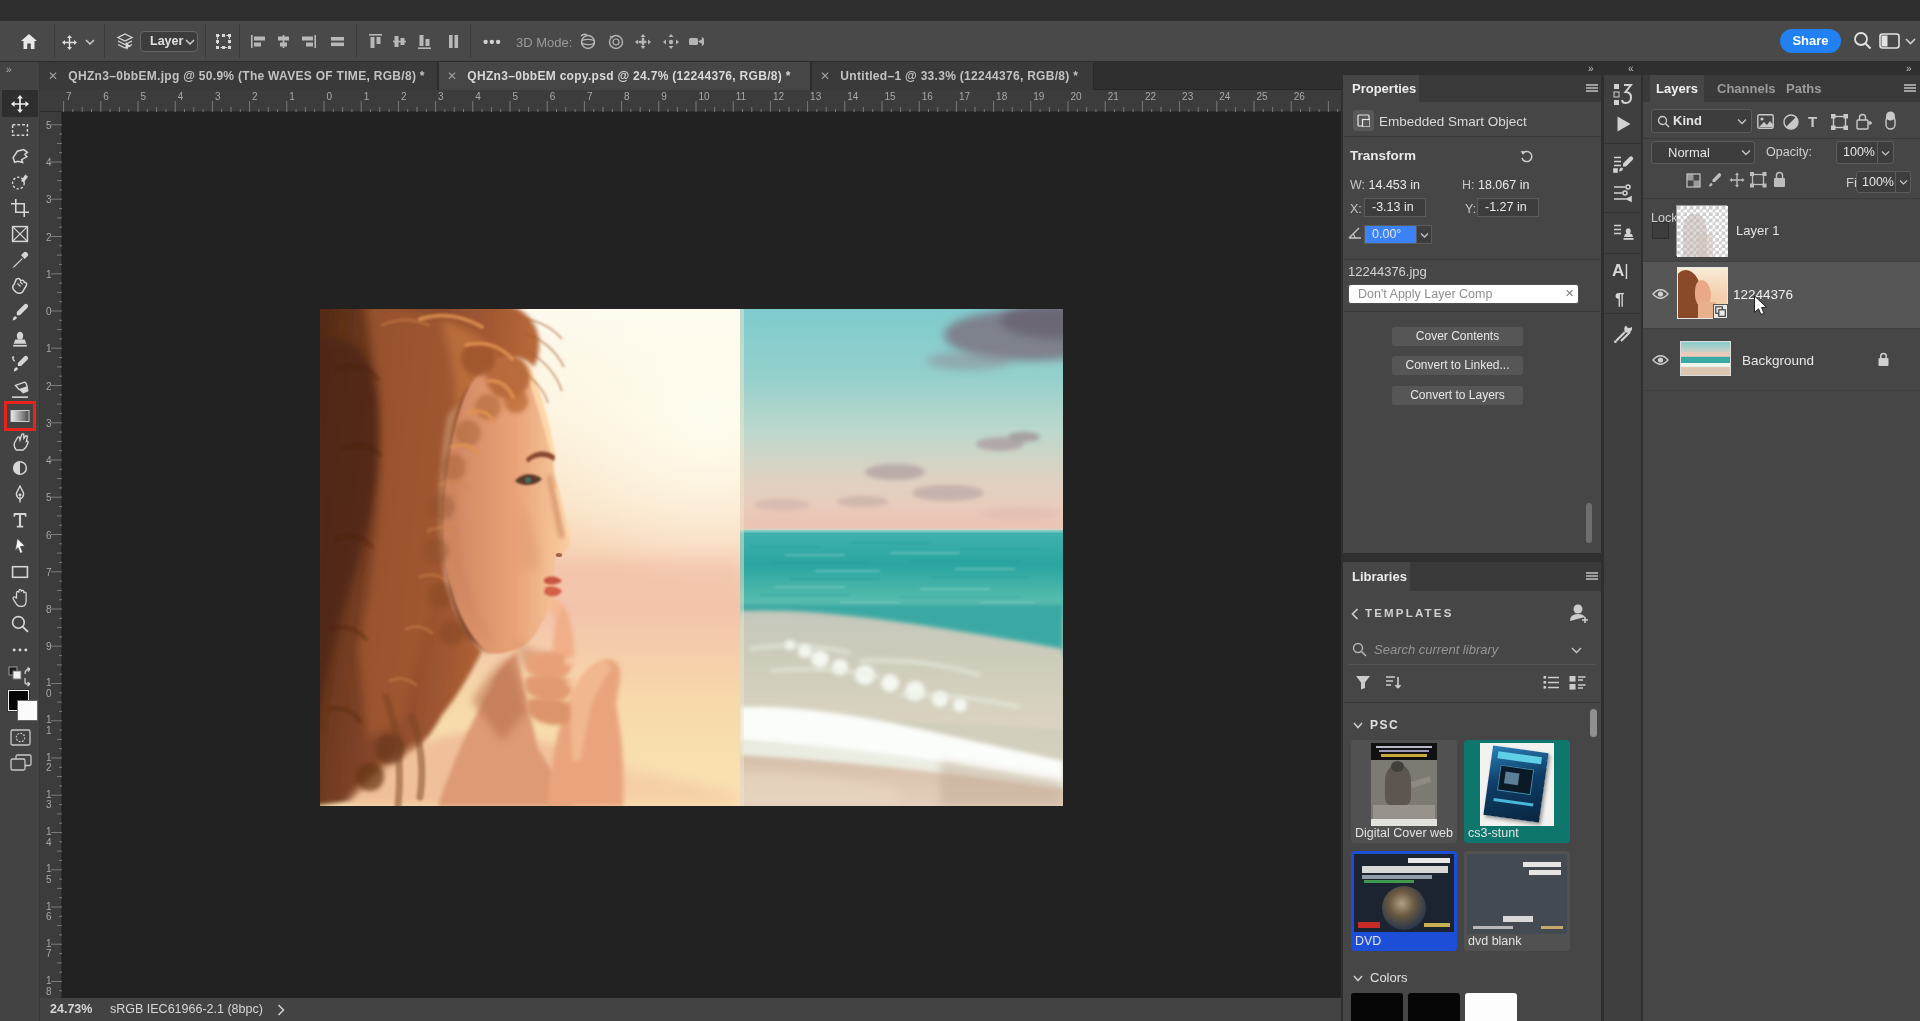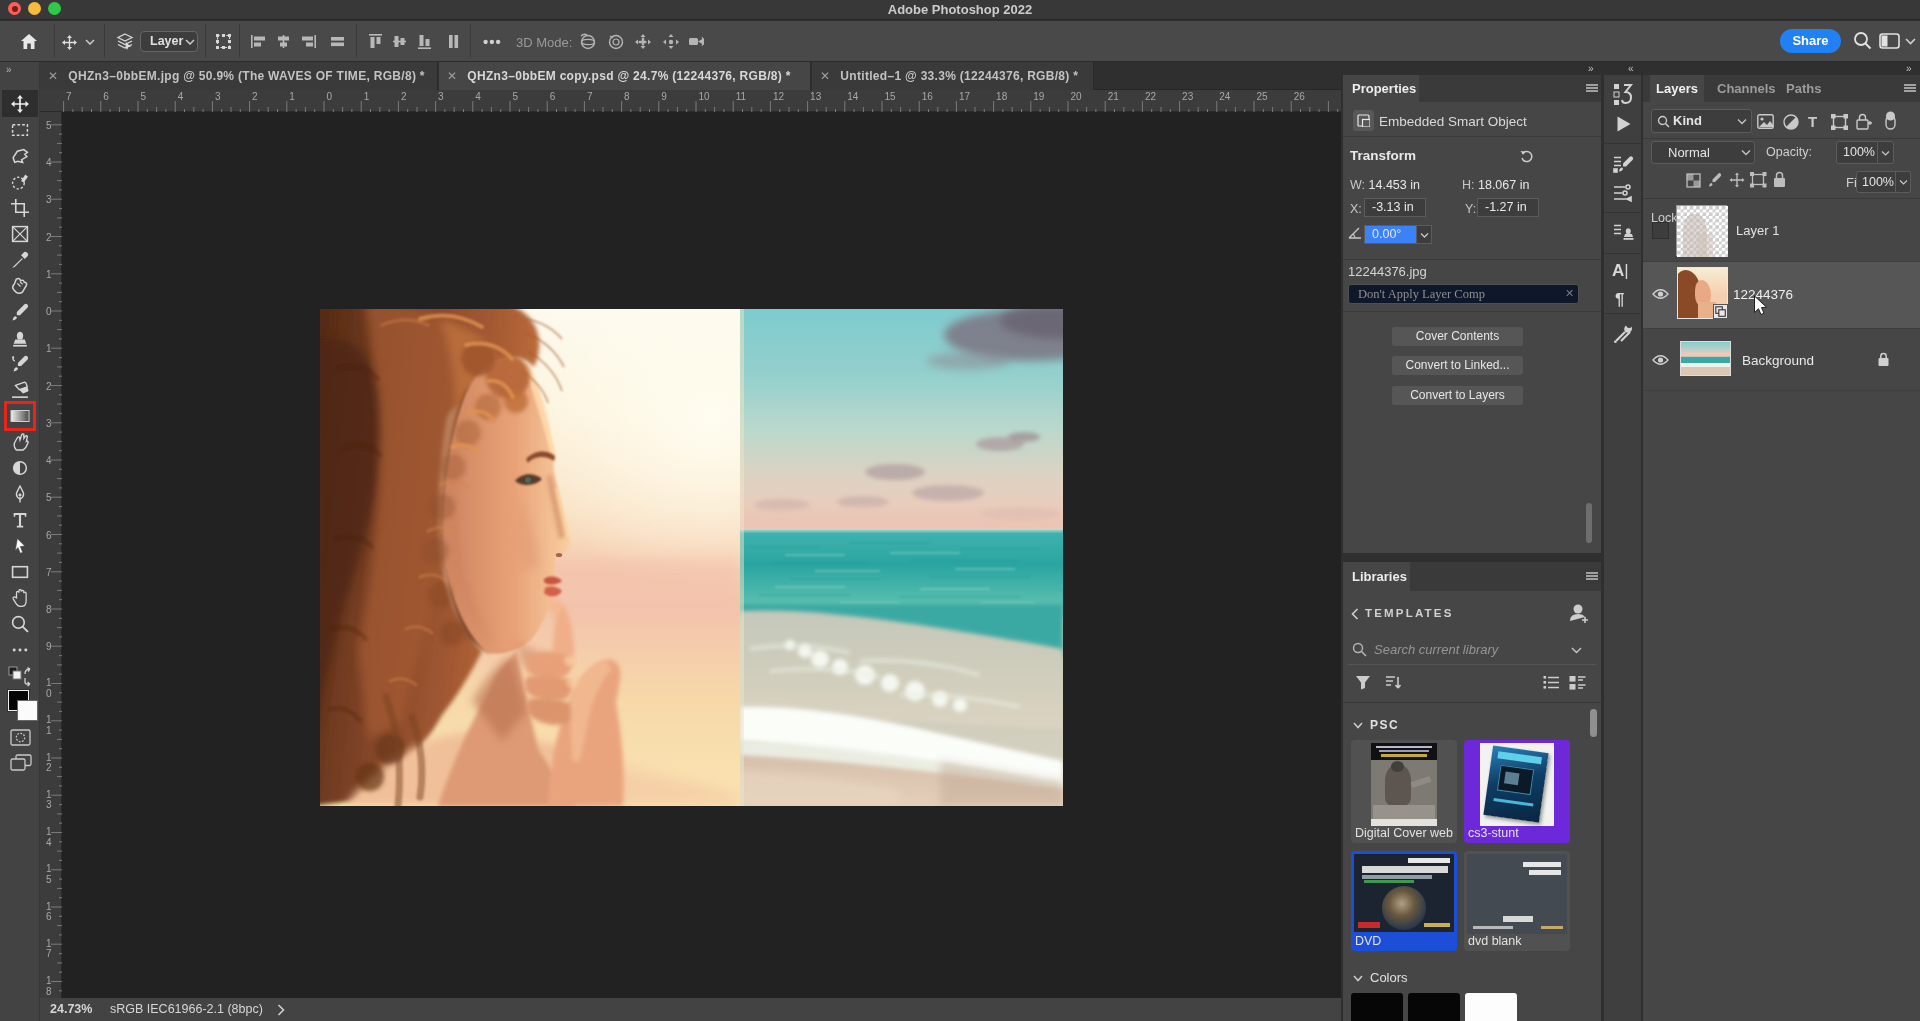--- a/index.html
+++ b/index.html
@@ -197,27 +197,20 @@
 <path fill="#fbfdf9" filter="url(#b2)" d="M420,398 C470,396 540,406 600,420 C650,431 700,443 743,452 L743,478 C690,466 620,454 550,446 C500,440 450,436 420,434 Z"></path>
 
 <path fill="url(#sandg)" filter="url(#b1)" d="M420,432 C480,436 560,448 640,462 L743,478 L743,497 L420,497 Z"></path>
 <path fill="#eef2e8" opacity="0.9" filter="url(#b2)" d="M420,430 C480,432 560,442 640,456 L743,474 L743,480 C660,468 560,456 480,450 L420,446 Z"></path>
 <path fill="#c3ab96" opacity="0.5" filter="url(#b4)" d="M620,452 L743,472 L743,497 L620,497 Z"></path>
 <path fill="#e8d6c0" opacity="0.7" filter="url(#b4)" d="M420,462 C480,464 540,472 580,480 L580,497 L420,497 Z"></path>
 <rect x="420" y="0" width="4" height="497" fill="#f0e6c8" opacity="0.5"></rect>
 </g>
 </svg>
     </div>
-<div class="abs" style="left:0;top:0;width:1920px;height:20px;background:#383838;border-bottom:1px solid #282828;">
-<div class="abs" style="width:100%;text-align:center;color:#cccccc;font-size:13px;line-height:20px;font-weight:700;">Adobe Photoshop 2022</div>
-<div class="abs" style="left:8px;top:2px;width:13px;height:13px;border-radius:50%;background:#f9605a;"></div>
-<div class="abs" style="left:11.5px;top:5.5px;width:6px;height:6px;border-radius:50%;background:#7c1a14;"></div>
-<div class="abs" style="left:28px;top:2px;width:13px;height:13px;border-radius:50%;background:#f6bc3e;"></div>
-<div class="abs" style="left:48px;top:2px;width:13px;height:13px;border-radius:50%;background:#33c748;"></div>
-</div>
 <div class="abs" style="left:0;top:21px;width:1920px;height:41px;background:#494949;border-bottom:1px solid #2b2b2b;">
       <svg class="abs" style="left:21px;top:13px;" width="16" height="16" viewBox="0 0 16 16">
 <path d="M8 0 L16 7 L13.5 7 L13.5 15 L9.8 15 L9.8 9.5 L6.2 9.5 L6.2 15 L2.5 15 L2.5 7 L0 7 Z" fill="#e8e8e8"></path>
       </svg>
       <div class="sep abs" style="left:54px;"></div>
       <div class="sep abs" style="left:104px;"></div>
       <div class="sep abs" style="left:205px;"></div>
       <div class="sep abs" style="left:239px;"></div>
       <div class="sep abs" style="left:356px;"></div>
       <div class="sep abs" style="left:470px;"></div>
@@ -594,21 +587,21 @@
         <path d="M1 11 L13 11 M1 11 L11 1" stroke="#c6c6c6" stroke-width="1.4" fill="none"></path>
         <path d="M7 11 A 6 6 0 0 0 5 7" stroke="#c6c6c6" stroke-width="1.2" fill="none"></path>
       </svg>
       <div class="abs" style="left:21px;top:150px;width:53px;height:19px;background:#3b82f6;border:1px solid #5c5c5c;color:#e8e8e8;font-size:12.5px;line-height:17px;padding-left:7px;">0.00°</div>
       <div class="abs" style="left:74px;top:150px;width:15px;height:19px;background:#3d3d3d;border:1px solid #5c5c5c;border-left:none;"></div>
       <svg class="abs" style="left:77px;top:158px;" width="9" height="5" viewBox="0 0 9 5">
         <path d="M1 0.5 L4.5 4 L8 0.5" stroke="#c6c6c6" stroke-width="1.3" fill="none"></path>
       </svg>
       <div class="abs" style="left:0;top:184px;width:258px;height:1px;background:#3a3a3a;"></div>
       <div class="abs" style="left:5px;top:189px;color:#d4d4d4;font-size:13px;text-align:right;">12244376.jpg</div>
-      <div class="abs" style="left:5px;top:209px;width:231px;height:20px;background:#0f172a;border:1px solid #505050;border-radius:3px;color:#8f8f8f;font-size:12.5px;line-height:18px;padding-left:9px;font-family:Liberation Serif, serif;">Don't Apply Layer Comp</div>
+      <div class="abs" style="left:5px;top:209px;width:231px;height:20px;background:#ffffff;border:1px solid #505050;border-radius:3px;color:#8f8f8f;font-size:12.5px;line-height:18px;padding-left:9px;">Don't Apply Layer Comp</div>
       <div class="abs" style="left:222px;top:212px;color:#7a7a7a;font-size:11px;">✕</div>
       <div class="abs" style="left:0;top:236px;width:258px;height:1px;background:#3a3a3a;"></div>
       <div class="abs" style="left:49px;top:252px;width:131px;height:19px;background:#565656;border-radius:3px;color:#e6e6e6;font-size:12px;line-height:19px;text-align:center;">Cover Contents</div>
       <div class="abs" style="left:49px;top:281px;width:131px;height:19px;background:#565656;border-radius:3px;color:#e6e6e6;font-size:12px;line-height:19px;text-align:center;">Convert to Linked...</div>
       <div class="abs" style="left:49px;top:311px;width:131px;height:19px;background:#565656;border-radius:2px;color:#e6e6e6;font-size:12px;line-height:19px;text-align:center;">Convert to Layers</div>
       <div class="abs" style="left:243px;top:428px;width:6px;height:40px;background:#6e6e6e;border-radius:3px;"></div>
     </div>
 <div class="abs" style="left:1343px;top:562px;width:258px;height:459px;background:#464646;">
       <div class="abs" style="left:0;top:0;width:258px;height:29px;background:#3a3a3a;"></div>
       <div class="abs" style="left:0;top:0;width:67px;height:29px;background:#464646;color:#ececec;font-weight:700;font-size:13px;line-height:29px;padding-left:9px;">Libraries</div>
@@ -663,21 +656,21 @@
           <div class="abs" style="left:8px;top:7px;width:50px;height:2px;background:#9a9ab4;"></div>
           <div class="abs" style="left:10px;top:11px;width:46px;height:3px;background:#c8aa3a;"></div>
           <div class="abs" style="left:14px;top:22px;width:26px;height:40px;background:#5d5650;border-radius:40% 40% 20% 20%;"></div>
           <div class="abs" style="left:20px;top:18px;width:13px;height:11px;background:#43403c;border-radius:50%;"></div>
           <div class="abs" style="left:40px;top:36px;width:20px;height:6px;background:#8f8a82;transform:rotate(-18deg);"></div>
           <div class="abs" style="left:2px;top:62px;width:62px;height:14px;background:#97938c;"></div>
           <div class="abs" style="left:0;top:76px;width:66px;height:7px;background:#e4e2dd;"></div>
         </div>
         <div class="abs" style="left:4px;top:86px;color:#e2e2e2;font-size:12.5px;">Digital Cover web</div>
       </div>
-      <div class="abs" style="left:121px;top:178px;width:106px;height:103px;background:#6d28d9;border-radius:4px;">
+      <div class="abs" style="left:121px;top:178px;width:106px;height:103px;background:#0f766e;border-radius:4px;">
         <div class="abs" style="left:16px;top:3px;width:74px;height:83px;background:#f2f3f1;">
           <div class="abs" style="left:8px;top:6px;width:56px;height:70px;background:linear-gradient(160deg,#2a7fb8,#0e3d66 45%,#0a2540);transform:rotate(8deg);box-shadow:2px 2px 4px rgba(0,0,0,0.4);">
             <div class="abs" style="left:6px;top:5px;width:44px;height:7px;background:#5fd0e8;"></div>
             <div class="abs" style="left:10px;top:18px;width:34px;height:26px;background:#0c1a28;border:1px solid #3d8cb0;"></div>
             <div class="abs" style="left:16px;top:24px;width:14px;height:12px;background:#5a7f96;"></div>
             <div class="abs" style="left:8px;top:52px;width:40px;height:3px;background:#48b8d8;"></div>
           </div>
         </div>
         <div class="abs" style="left:4px;top:86px;color:#e2e2e2;font-size:12.5px;">cs3-stunt</div>
       </div>

